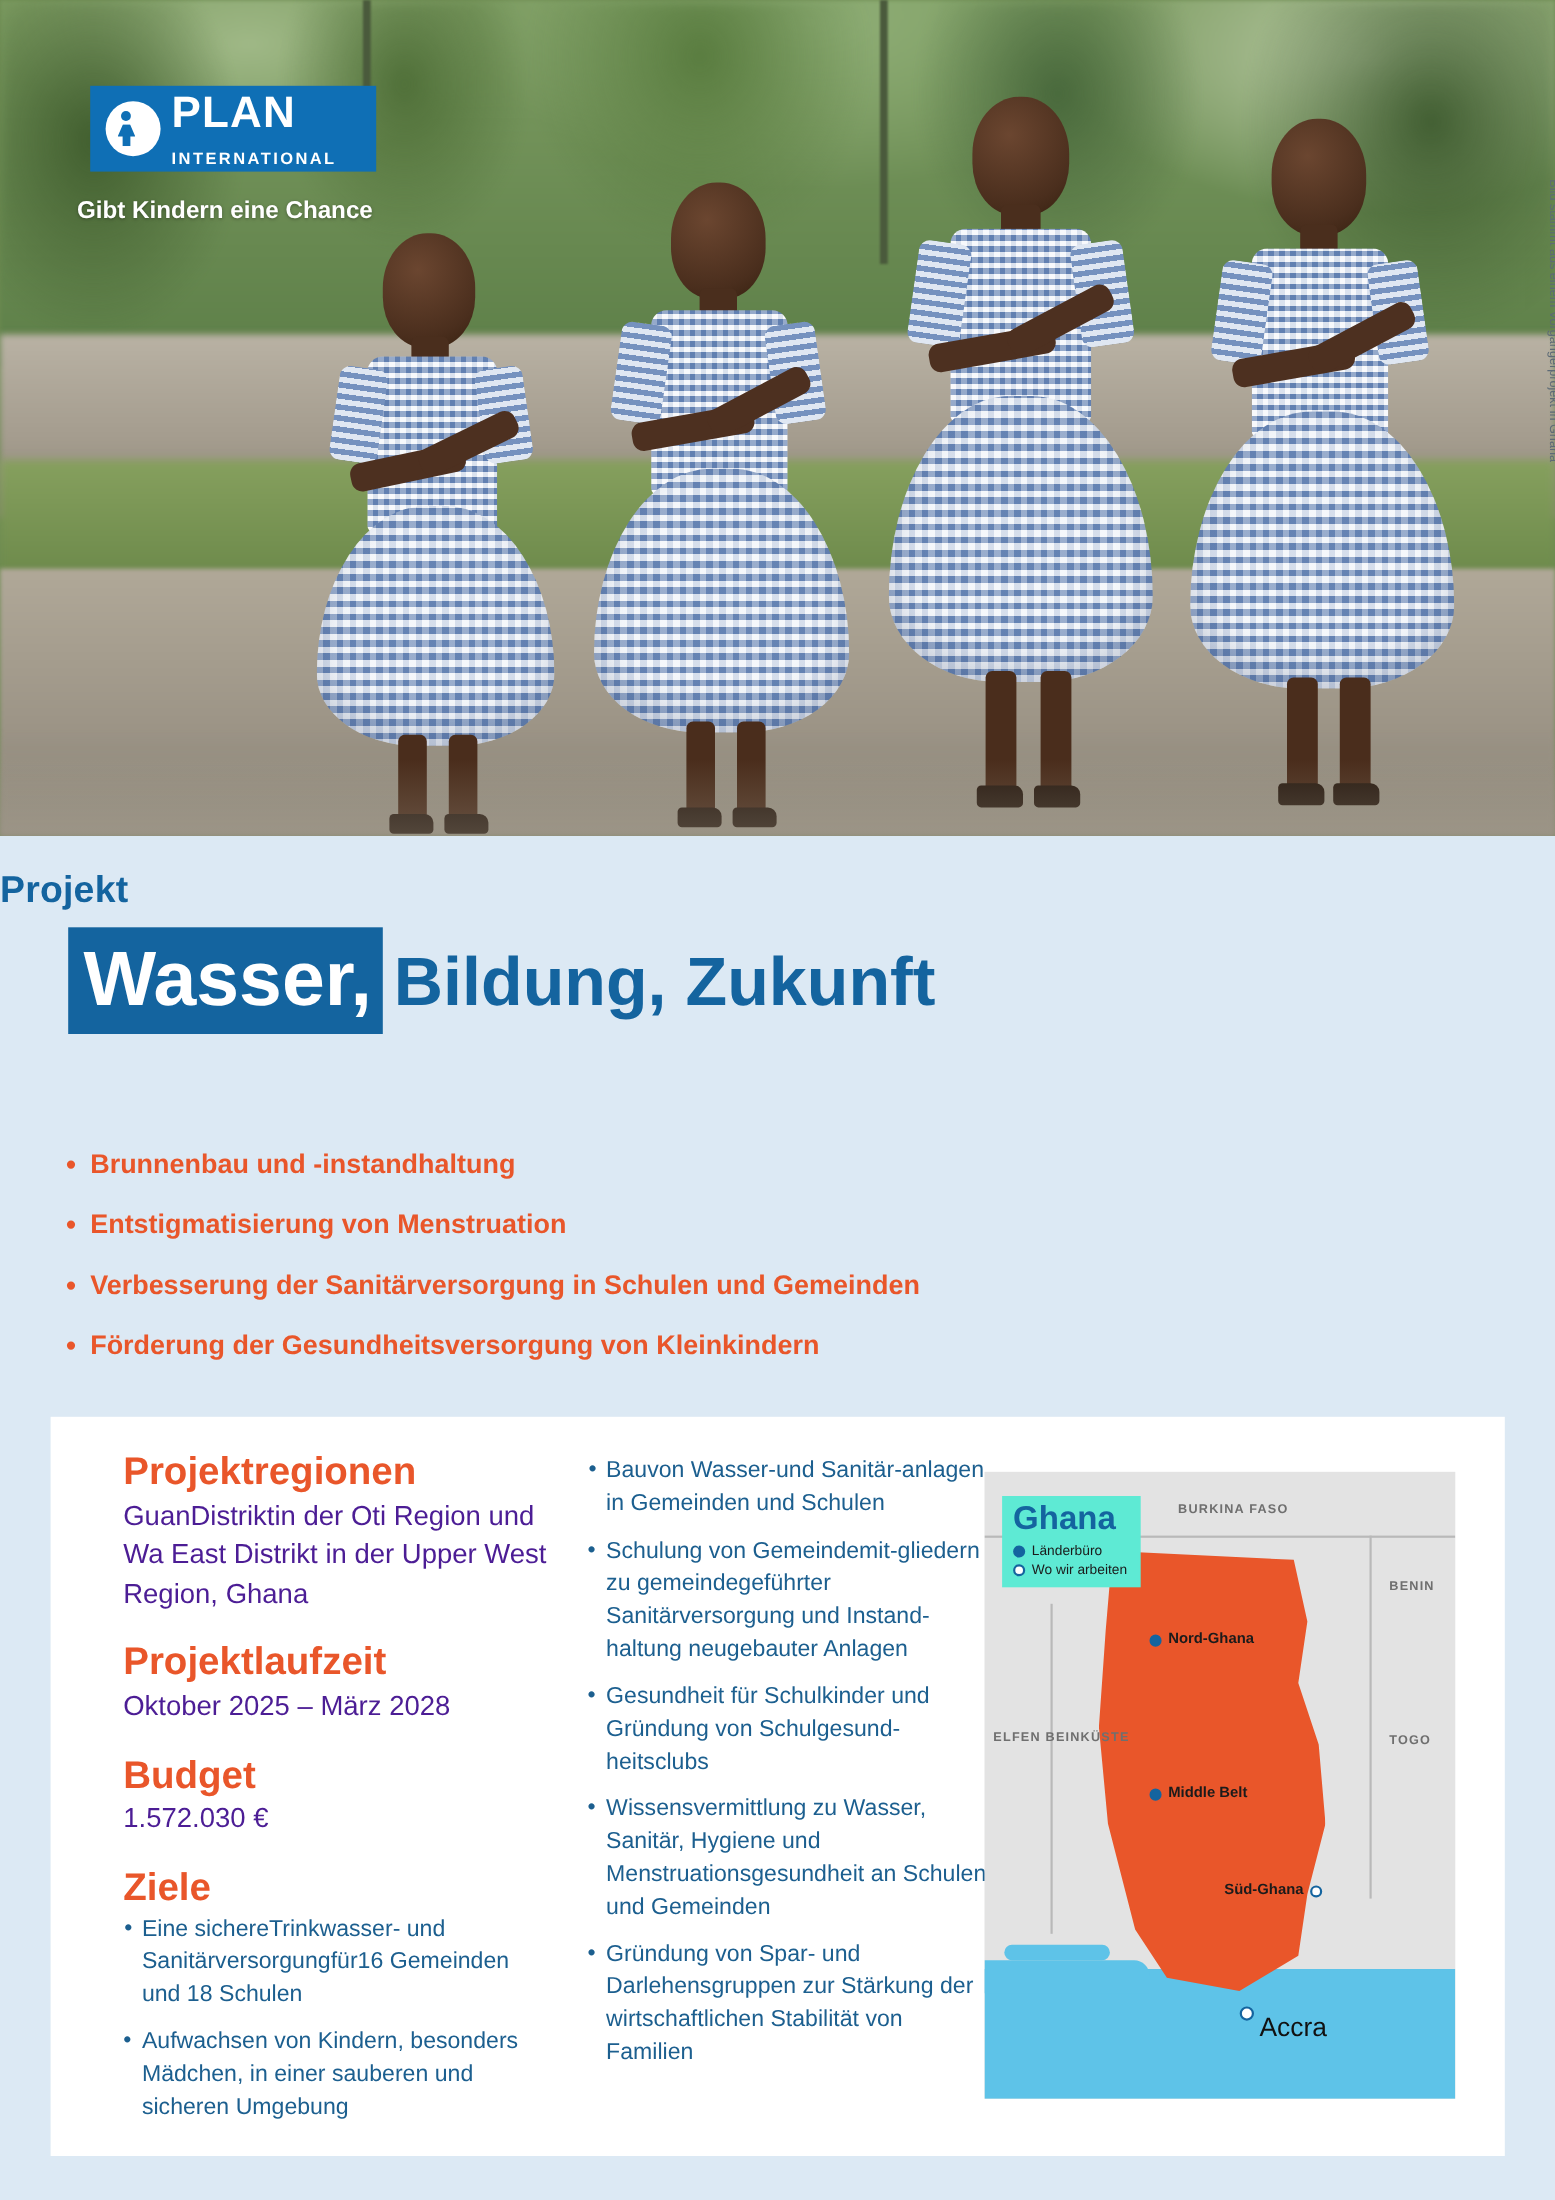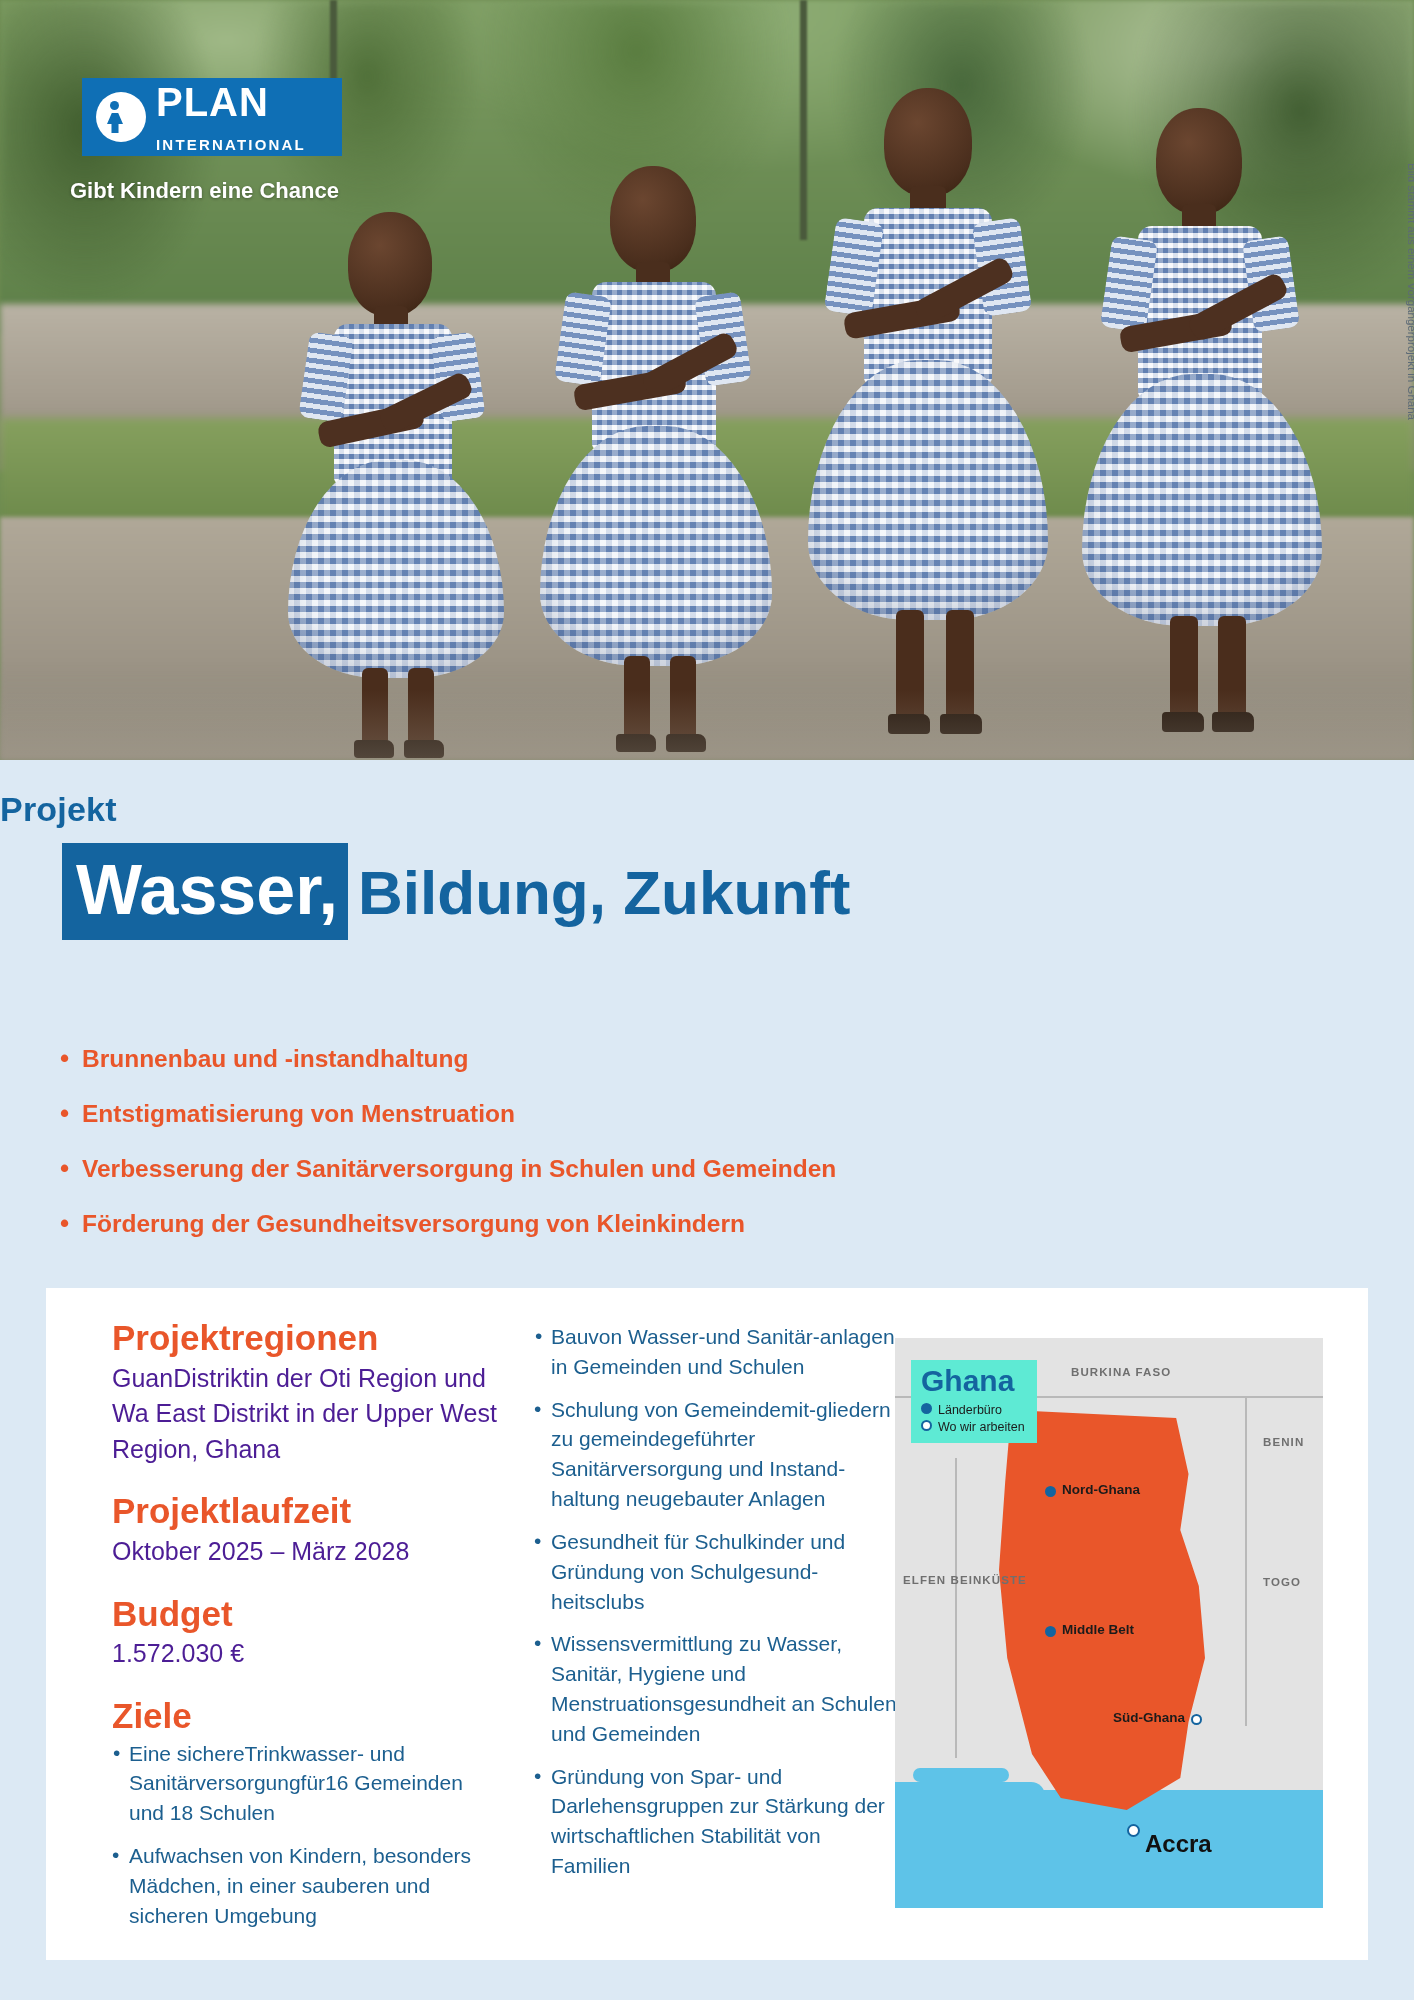--- a/index.html
+++ b/index.html
@@ -264,26 +264,26 @@
   .dot-open { width: 11px; height: 11px; border-radius: 50%; background: #ffffff; border: 2px solid #14649f; flex: none; }
   .legend {
     position: absolute; left: 16px; top: 22px;
     background: #5eead4; padding: 6px 12px 9px 10px;
   }
   .legend .lg-title {
     color: #14649f; font-size: 30px; font-weight: bold; line-height: 1;
     margin-bottom: 7px;
   }
   .legend .lg-row {
-    display: flex; align-items: flex-start; gap: 6px;
+    display: flex; align-items: center; gap: 6px;
     font-size: 12.5px; color: #1b1b1b; margin-top: 3px;
   }
   .accra {
     position: absolute; left: 250px; top: 492px;
-    font-size: 24px; font-weight: bold; color: #111;
+    font-size: 24px; font-weight: normal; color: #111;
   }
   .accra-dot {
     position: absolute; left: 232px; top: 486px;
     width: 13px; height: 13px; border-radius: 50%;
     background: #ffffff; border: 2px solid #14649f;
   }
 </style>
 </head>
 <body>
 

